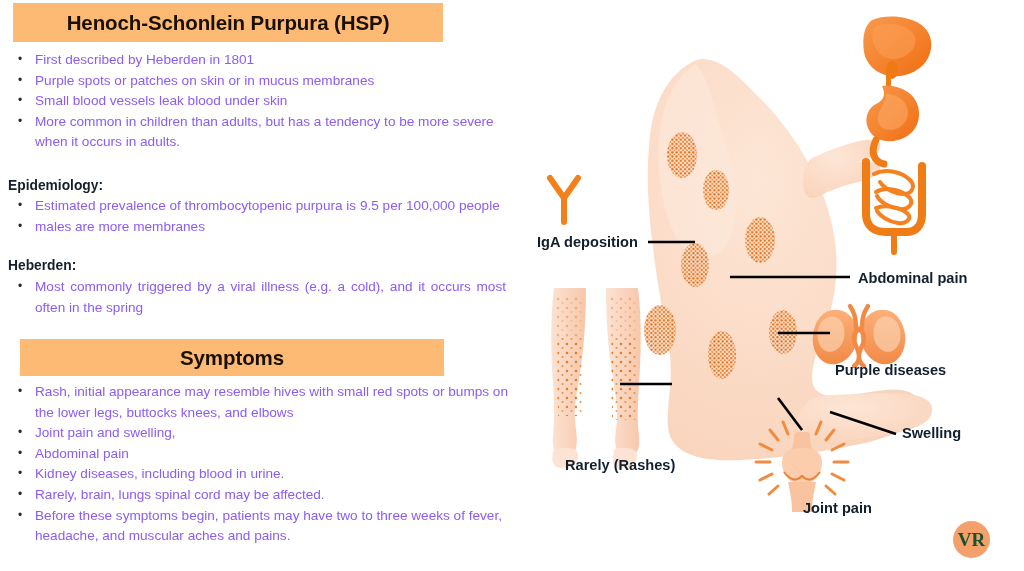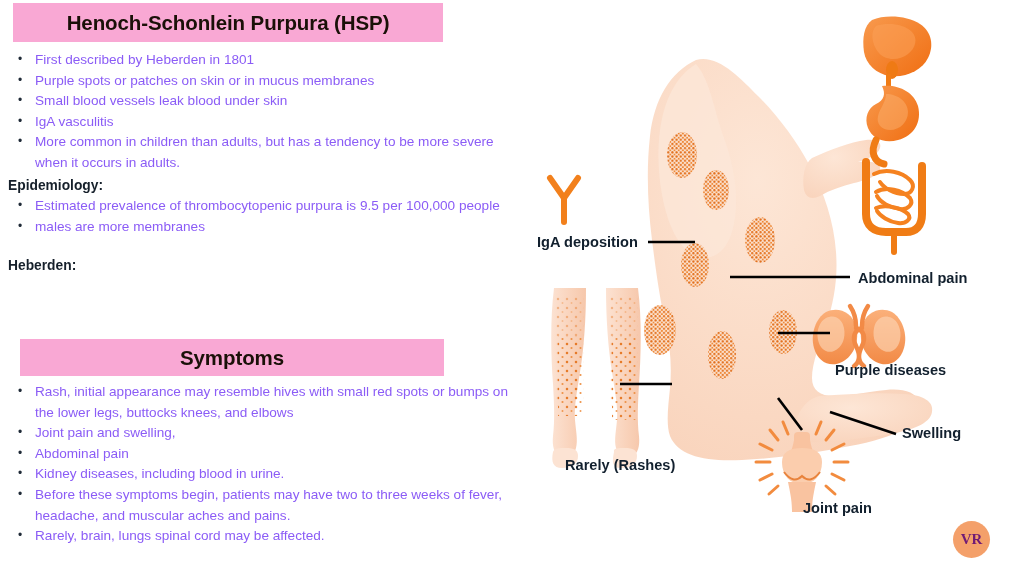--- a/index.html
+++ b/index.html
@@ -11,21 +11,21 @@
     overflow:hidden;
     position:relative;
   }
   #slide{position:relative;width:1024px;height:571px;overflow:hidden;background:#fff;}
 
   
   .left-col{position:absolute;left:0;top:0;width:520px;height:571px;}
 
   .banner{
     position:absolute;
-    background:#f9a8d4;
+    background:#fdba74;
     color:#1a1008;
     font-weight:bold;
     display:flex;align-items:center;justify-content:center;
     text-align:center;
     letter-spacing:-0.1px;
   }
   #title-banner{left:13px;top:3px;width:430px;height:39px;font-size:20.5px;}
   #symptoms-banner{left:20px;top:339px;width:424px;height:37px;font-size:20.5px;}
   .sec-head{
     position:absolute;
@@ -80,60 +80,62 @@
 
   
   #vr-logo{
     position:absolute;left:953px;top:521px;
     width:37px;height:37px;border-radius:50%;
     background:#F4A06A;
     display:flex;align-items:center;justify-content:center;
   }
   #vr-logo span{
     font-family:"Liberation Serif", serif;
-    font-size:15px;font-weight:bold;color:#701a75;
+    font-size:19px;font-weight:bold;color:#14532d;
     letter-spacing:0px;
   }
 </style>
 </head>
 <body>
 
 <div id="slide">
 
   <div class="left-col">
 
     <div class="banner" id="title-banner">Henoch-Schonlein Purpura (HSP)</div>
 
     <ul class="bullets" id="list-intro">
       <li>First described by Heberden in 1801</li>
       <li>Purple spots or patches on skin or in mucus membranes</li>
       <li>Small blood vessels leak blood under skin</li>
-      <li>IgA vasculitis</li>
       <li>More common in children than adults, but has a tendency to be more severe when it occurs in adults.</li>
     </ul>
 
     <div class="sec-head" id="epi-head">Epidemiology:</div>
 
     <ul class="bullets justify" id="list-epi">
       <li>Estimated prevalence of thrombocytopenic purpura is 9.5 per 100,000 people</li>
       <li>males are more membranes</li>
     </ul>
 
     <div class="sec-head" id="etio-head">Heberden:</div>
 
+    <ul class="bullets justify" id="list-etio">
+      <li>Most commonly triggered by a viral illness (e.g. a cold), and it occurs most often in the spring</li>
+    </ul>
 
     <div class="banner" id="symptoms-banner">Symptoms</div>
 
     <ul class="bullets" id="list-symptoms">
       <li>Rash,  initial appearance may resemble hives with small red spots or bumps on the lower legs, buttocks knees, and elbows</li>
       <li>Joint pain and swelling,</li>
       <li>Abdominal pain</li>
       <li>Kidney diseases, including blood in urine.</li>
+      <li>Rarely, brain, lungs spinal cord may be affected.</li>
       <li>Before these symptoms begin, patients may have two to three weeks of fever, headache, and muscular aches and pains.</li>
-      <li>Rarely, brain, lungs spinal cord may be affected.</li>
     </ul>
   </div>
 
   <div class="right-col">
 
     <svg class="art" viewBox="0 0 504 571">
       <defs>
         <radialGradient id="skinG" cx="40%" cy="30%" r="80%">
           <stop offset="0%" stop-color="#FDE6D6"></stop>
           <stop offset="100%" stop-color="#F9D3BB"></stop>

